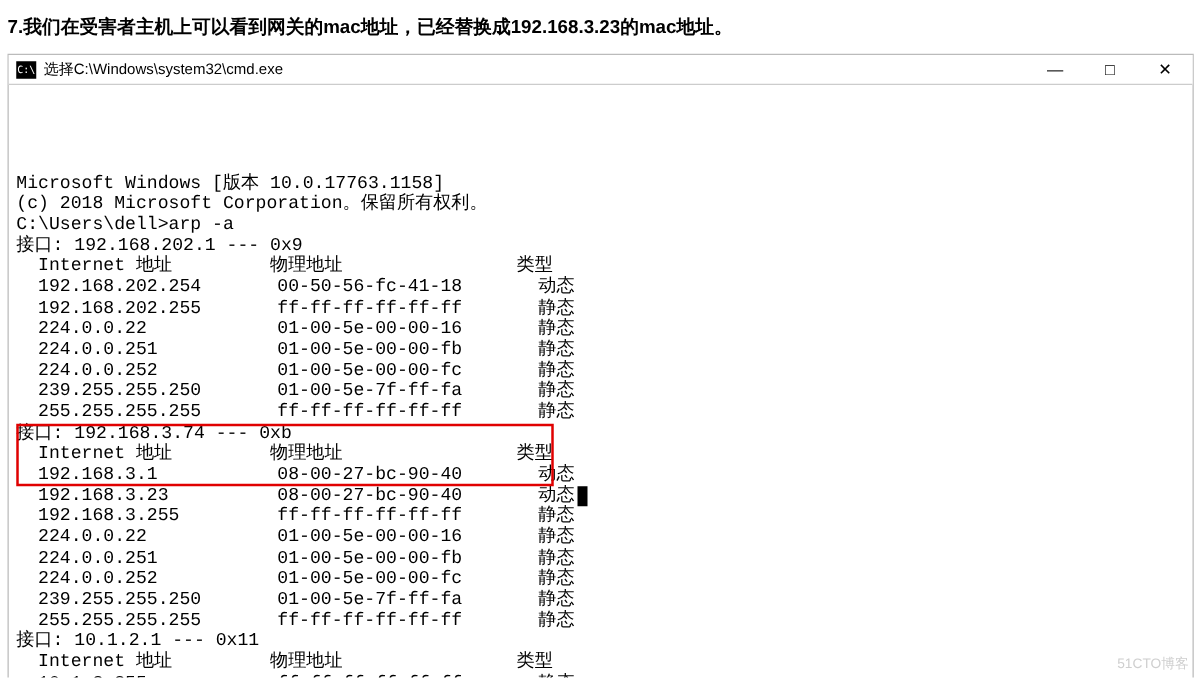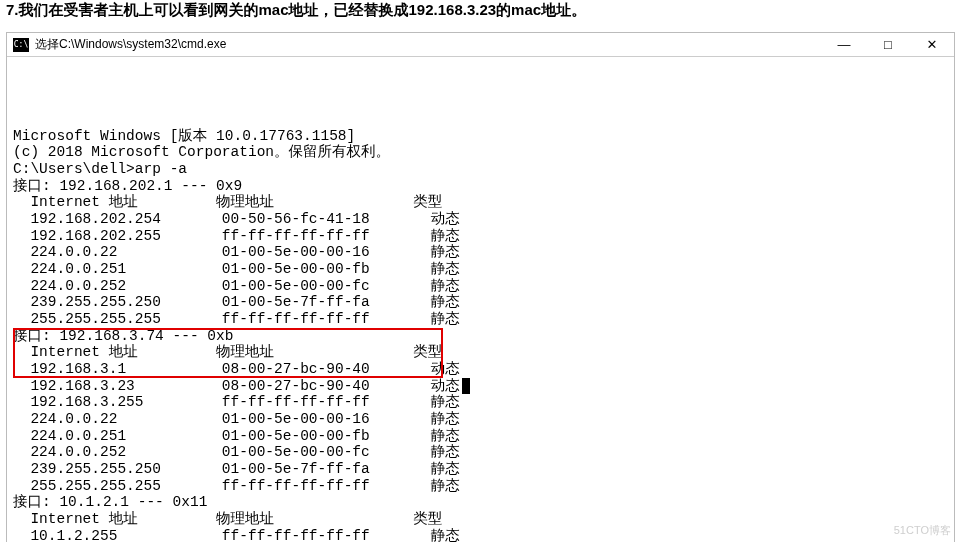--- a/index.html
+++ b/index.html
@@ -6,21 +6,21 @@
     body {
       font-family: "Microsoft YaHei", Arial, sans-serif;
       background: #fff;
       width: 961px;
       height: 542px;
       overflow: hidden;
     }
     .heading {
       font-size: 15px;
       font-weight: bold;
-      padding: 1px 6px 12px 6px;
+      padding: 12px 6px 12px 6px;
       color: #000;
     }
     .terminal-window {
       border: 1px solid #bbb;
       margin: 0 6px;
       background: #fff;
     }
     .titlebar {
       display: flex;
       align-items: center;

